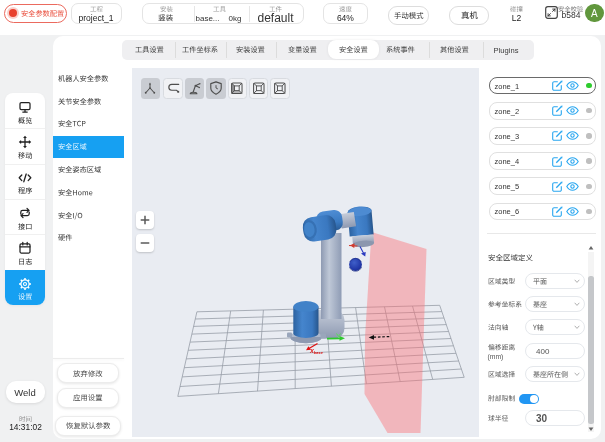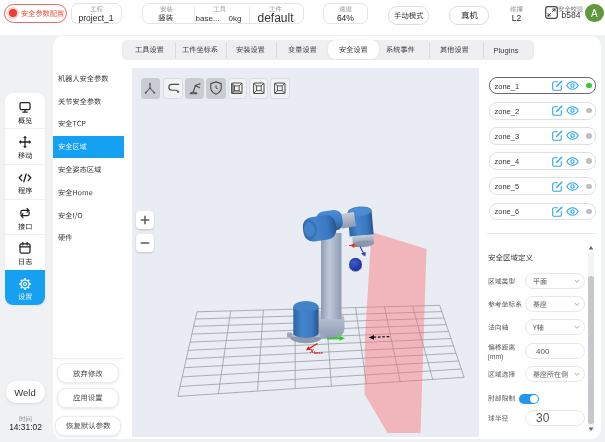--- a/index.html
+++ b/index.html
@@ -793,12 +793,12 @@
 <div class="ab" style="left:519px;top:393.8px;width:19.5px;height:10px;border-radius:5px;background:#2196f3"></div>
 <div class="ab" style="left:529.5px;top:394.8px;width:8px;height:8px;border-radius:50%;background:#fff"></div>
 <svg class="ct" style="left:487.5px;top:413.6px" width="20.4" height="8.8">
     <g transform="translate(0,6.80) scale(0.00680,-0.00680)" fill="#555">
       <use href="#u7403"></use>
       <use href="#u534a" x="1000"></use>
       <use href="#u5f84" x="2000"></use>
     </g>
   </svg>
 <div class="ab" style="left:525px;top:410.2px;width:60px;height:16px;border:1px solid #e5e8ec;border-radius:8px;background:#fff"></div>
-<div class="lt" style="left:536.0px;top:418.2px;font-size:12px;color:#555;font-weight:400;">30</div>
+<div class="lt" style="left:536.0px;top:418.2px;font-size:10px;color:#555;font-weight:700;">30</div>
 </body></html>

